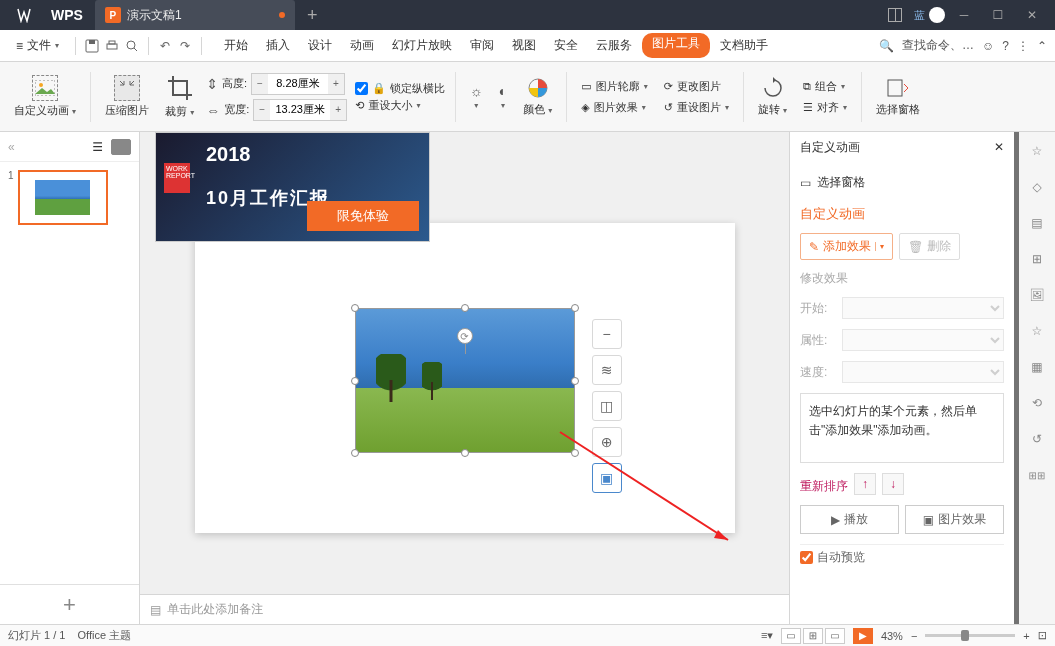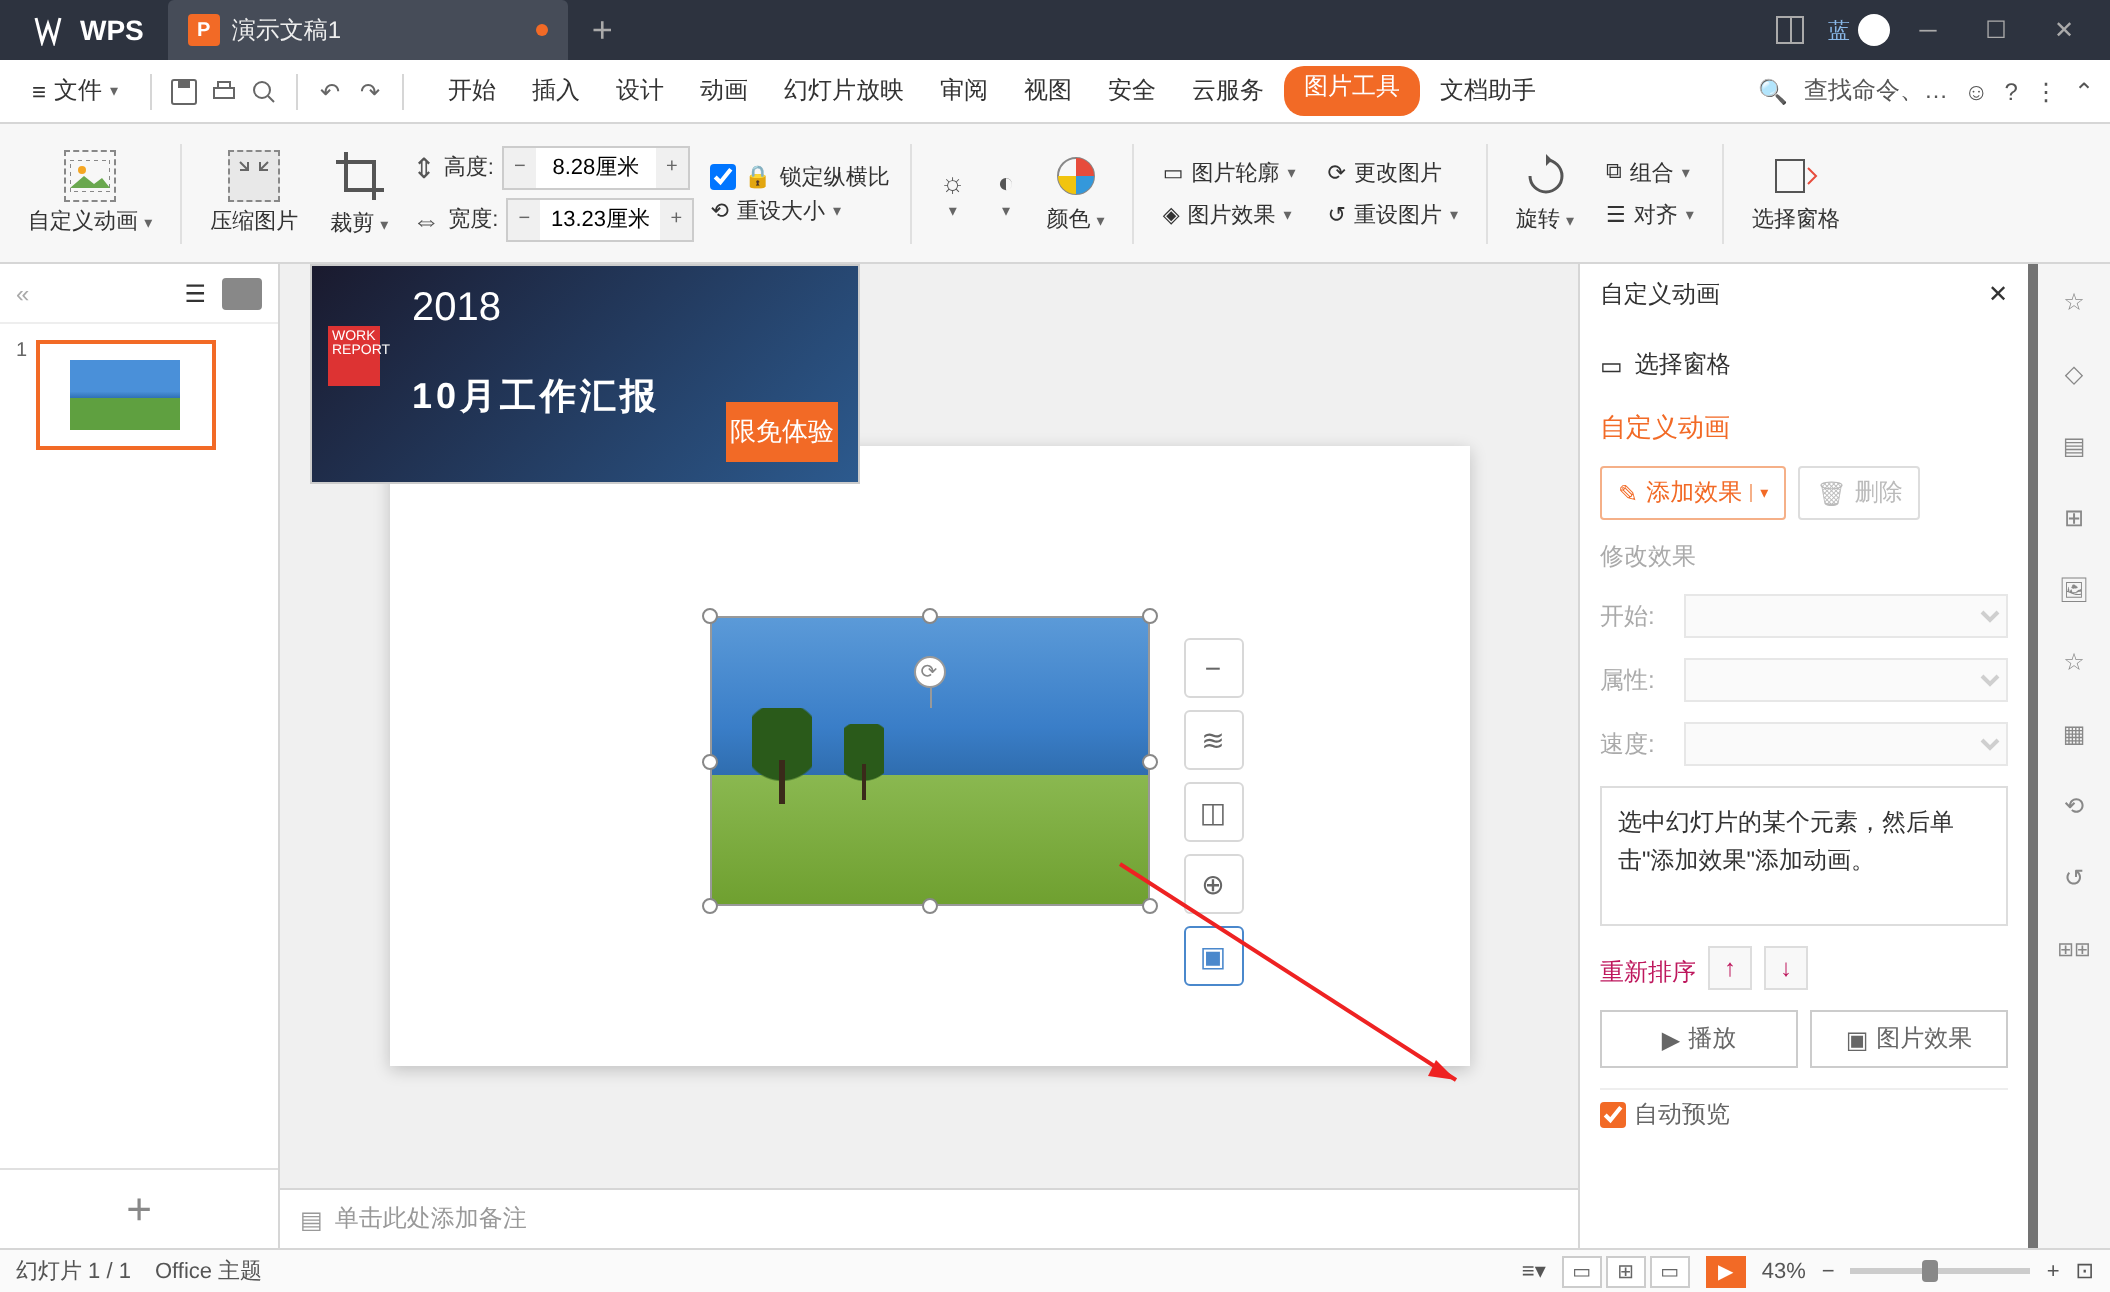--- a/index.html
+++ b/index.html
@@ -1,21 +1,21 @@
 <!DOCTYPE html>
 <html><head>
 <meta charset="utf-8">
 <style>
 * { margin: 0; padding: 0; box-sizing: border-box; font-family: "Microsoft YaHei", sans-serif; }
 body { width: 1055px; height: 646px; background: #fff; overflow: hidden; font-size: 12px; color: #333; }
 
 
 .titlebar { height: 30px; background: #2d333f; display: flex; align-items: center; color: #aaa; }
 .titlebar .left { display: flex; align-items: center; padding-left: 6px; }
-.logo { display: flex; align-items: flex-start; gap: 8px; padding: 0 10px; }
+.logo { display: flex; align-items: flex-start; gap: 19px; padding: 0 10px; }
 .logo-icon { color: #fff; font-size: 14px; font-weight: bold; }
 .tab { display: flex; align-items: center; background: #464c58; padding: 0 10px; height: 30px; gap: 6px; border-top-left-radius: 3px; border-top-right-radius: 3px; margin-left: 2px; min-width: 200px; }
 .tab-icon { width: 16px; height: 16px; background: #f26a26; border-radius: 2px; color: #fff; display: flex; align-items: center; justify-content: center; font-size: 10px; font-weight: bold; }
 .tab-title { color: #eee; font-size: 12px; }
 .tab-dot { width: 6px; height: 6px; background: #f26a26; border-radius: 50%; margin-left: auto; }
 .newtab { color: #aaa; font-size: 18px; padding: 0 12px; cursor: pointer; }
 .titlebar .right { margin-left: auto; display: flex; align-items: center; gap: 4px; padding-right: 8px; }
 .win-btn { width: 30px; height: 30px; display: flex; align-items: center; justify-content: center; color: #aaa; cursor: pointer; }
 .win-btn.close { color: #aaa; }
 .grid-icon { width: 14px; height: 14px; border: 1px solid #aaa; position: relative; }
@@ -64,24 +64,24 @@
 .thumbs { flex: 1; overflow: auto; padding: 8px; }
 .thumb-wrap { display: flex; gap: 4px; }
 .thumb-num { font-size: 10px; color: #666; }
 .thumb { width: 90px; height: 55px; border: 2px solid #f26a26; background: #fff; display: flex; align-items: center; justify-content: center; }
 .thumb-img { width: 55px; height: 35px; background: linear-gradient(to bottom, #4a90d9 45%, #2d6eb3 55%, #5fa040 55%); }
 .add-slide { height: 40px; display: flex; align-items: center; justify-content: center; font-size: 22px; color: #888; cursor: pointer; border-top: 1px solid #e0e0e0; }
 
 .canvas-area { flex: 1; background: #f0f0f0; position: relative; overflow: hidden; display: flex; flex-direction: column; border-right: 1px solid #d6d6d6; }
 .template-banner { position: absolute; top: 0; left: 15px; width: 275px; height: 110px; background: #2b2b2b; z-index: 5; border: 1px solid #ccc; }
 .template-banner .content { padding: 10px; color: #fff; position: relative; height: 100%; background: linear-gradient(135deg, #1a1a2e, #2c5a8e); }
-.banner-year { font-size: 20px; font-weight: normal; }
+.banner-year { font-size: 20px; font-weight: bold; }
 .banner-title { font-size: 18px; font-weight: bold; margin-top: 20px; letter-spacing: 2px; }
 .red-badge { position: absolute; left: 8px; top: 30px; width: 26px; height: 30px; background: #d33; font-size: 7px; color: #fff; padding: 2px; }
-.try-btn { position: absolute; right: 10px; bottom: 10px; background: #f26a26; color: #fff; padding: 6px 2px; font-size: 13px; cursor: pointer; }
+.try-btn { position: absolute; right: 10px; bottom: 10px; background: #f26a26; color: #fff; padding: 6px 30px; font-size: 13px; cursor: pointer; }
 .canvas-viewport { flex: 1; display: flex; align-items: center; justify-content: center; padding: 50px 30px 20px 30px; position: relative; }
 .slide { width: 540px; height: 310px; background: #fff; box-shadow: 0 2px 8px rgba(0,0,0,0.2); position: relative; }
 .rotate-handle { position: absolute; left: 50%; top: 105px; transform: translateX(-50%); width: 16px; height: 16px; background: #fff; border: 1px solid #999; border-radius: 50%; z-index: 3; color: #888; font-size: 10px; display: flex; align-items: center; justify-content: center; }
 .rotate-stem { position: absolute; left: 50%; top: 121px; height: 10px; border-left: 1px solid #999; z-index: 2; }
 .sel-img { position: absolute; left: 160px; top: 85px; width: 220px; height: 145px; border: 1px solid #999; background: linear-gradient(to bottom, #5b9ad8 0%, #3a7ec8 38%, #2f6daf 55%, #8ab850 55%, #6fa030 100%); }
 .tree1 { position: absolute; left: 20px; bottom: 50px; width: 30px; height: 48px; background: radial-gradient(circle at center 35%, #2a5a1a 55%, transparent 58%); }
 .tree1::after { content: ''; position: absolute; left: 50%; bottom: 0; width: 3px; height: 22px; background: #3a2a1a; transform: translateX(-50%); }
 .tree2 { position: absolute; left: 66px; bottom: 52px; width: 20px; height: 38px; background: radial-gradient(circle at center 35%, #2a5a1a 55%, transparent 58%); }
 .tree2::after { content: ''; position: absolute; left: 50%; bottom: 0; width: 2px; height: 18px; background: #3a2a1a; transform: translateX(-50%); }
 .handle { position: absolute; width: 8px; height: 8px; background: #fff; border: 1px solid #888; border-radius: 50%; }

